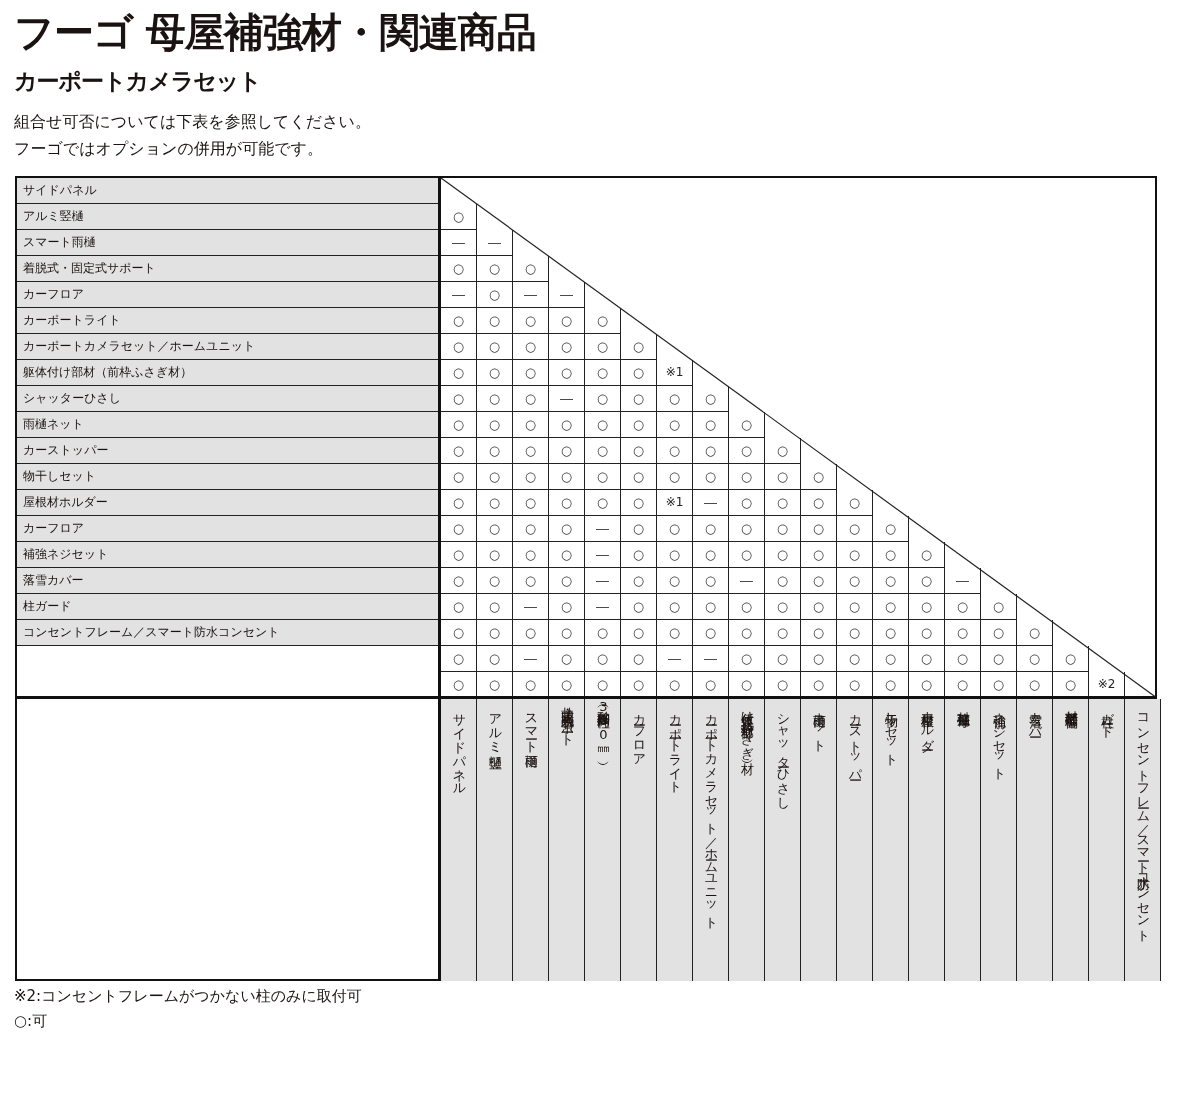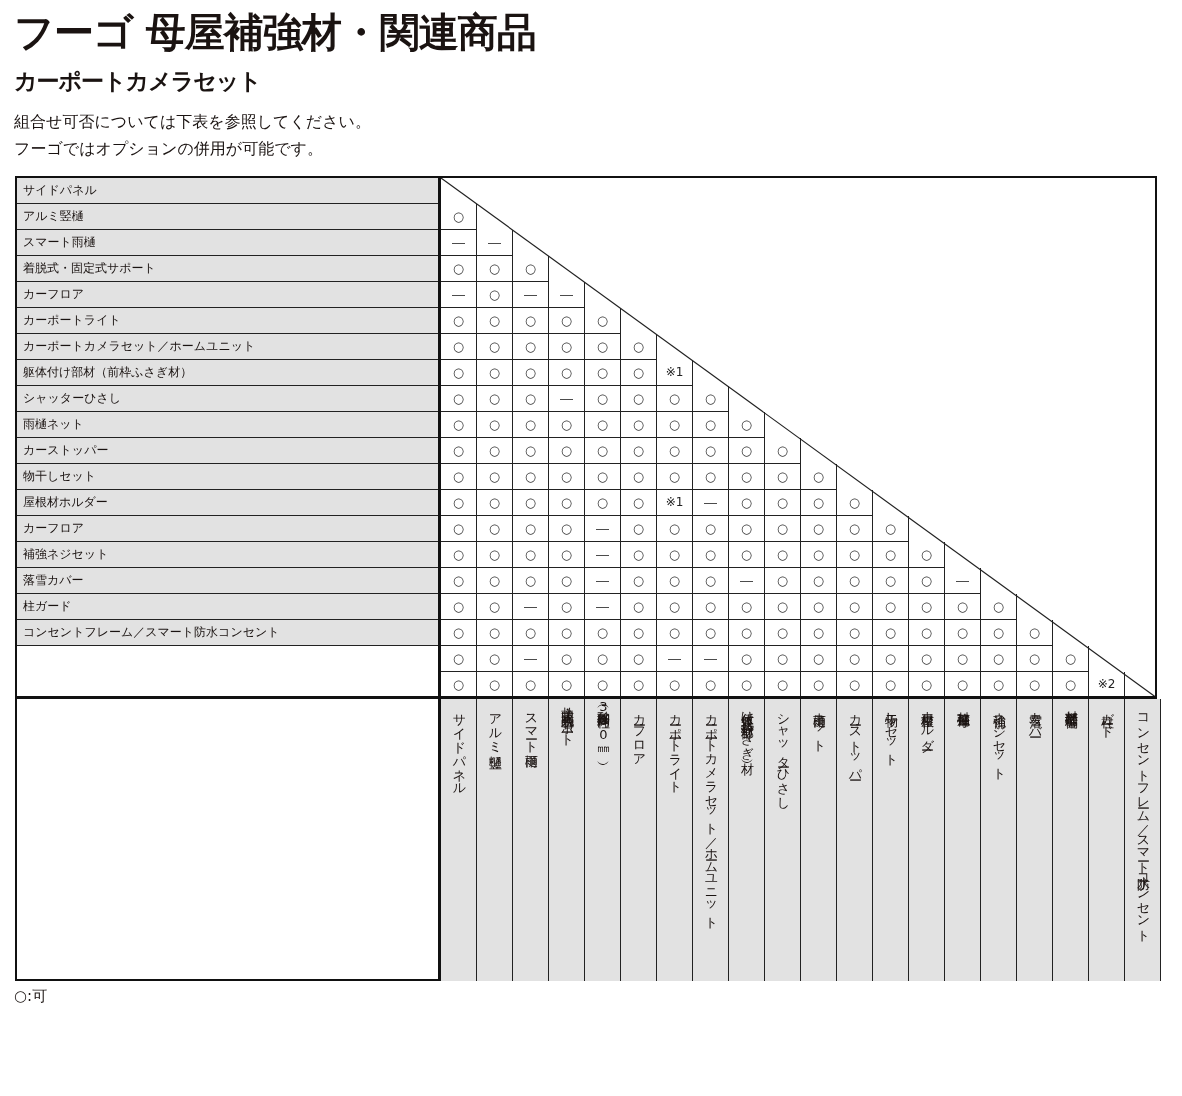--- a/index.html
+++ b/index.html
@@ -310,14 +310,15 @@
       <div class="chead" style="left: 648px;">
         <span>柱ガード</span>
       </div>
       <div class="chead" style="left: 684px;">
         <span>コンセントフレーム／スマート防水コンセント</span>
       </div>
     </div>
 </div>
 
 <div class="notes">
+  <div>※2:コンセントフレームがつかない柱のみに取付可</div>
   <div>○:可</div>
 </div>
 
 </body></html>

